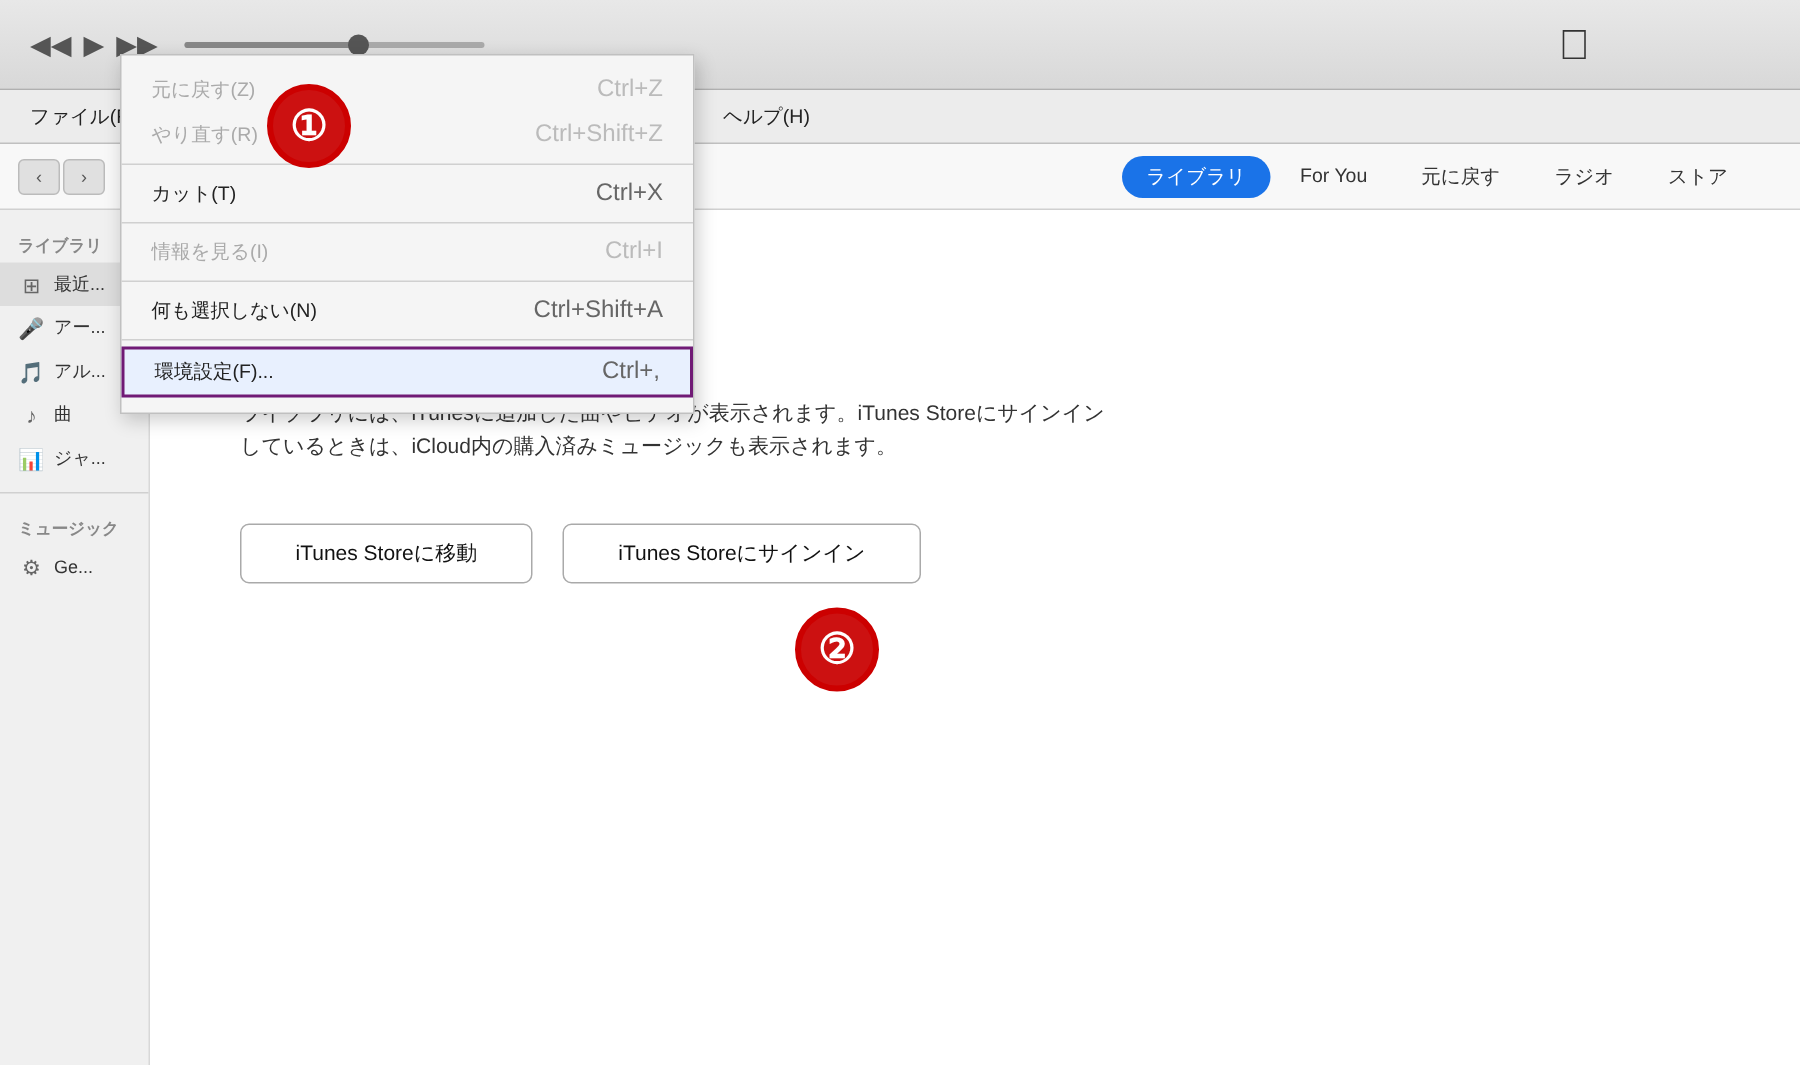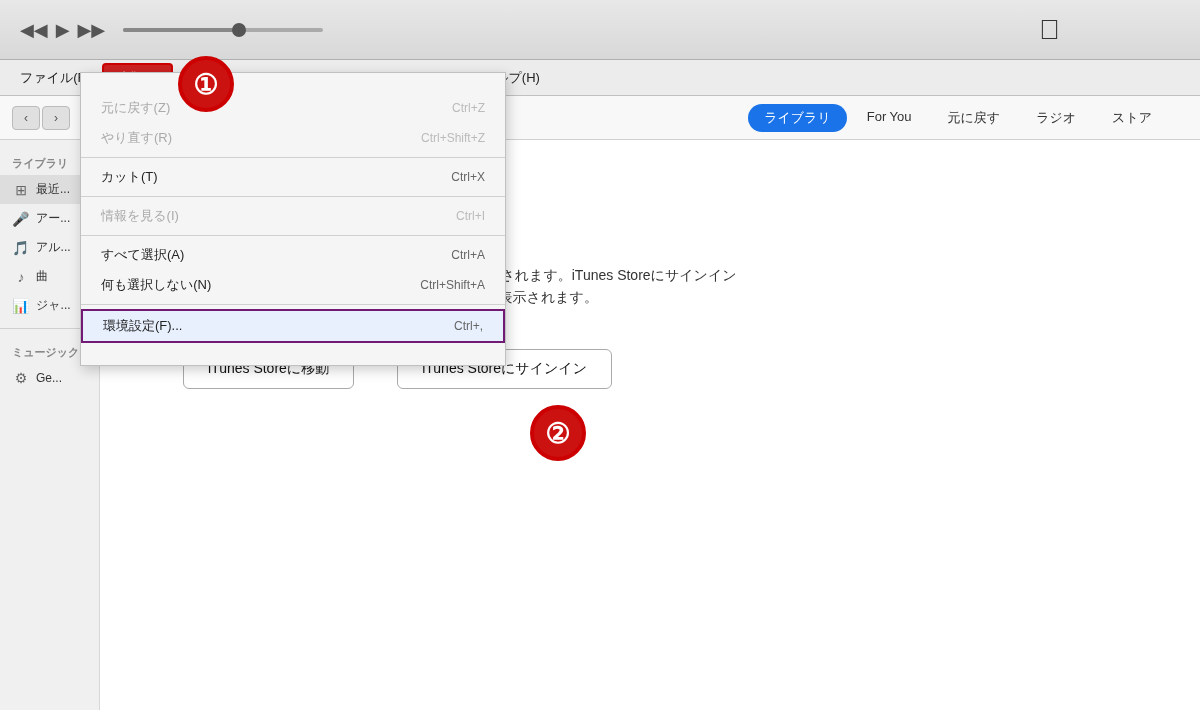--- a/index.html
+++ b/index.html
@@ -91,23 +91,22 @@
 
     
     .dropdown {
       position: absolute;
       top: 36px;
       left: 80px;
       background: #f5f5f5;
       border: 1px solid #c0c0c0;
       box-shadow: 2px 4px 12px rgba(0,0,0,0.2);
       z-index: 200;
-      width: 426px;
-      padding: 20px 0;
-      margin-top: 36px;
+      width: 383px;
+      padding: 8px 0;
     }
     .dropdown-item {
       display: flex;
       justify-content: space-between;
       align-items: center;
       padding: 6px 20px;
       font-size: 13px;
       color: #222;
       cursor: pointer;
     }
@@ -115,21 +114,21 @@
       color: #aaa;
       cursor: default;
     }
     .dropdown-item.highlighted {
       background: #e8f0fe;
       border: 2px solid #701a75;
       margin: 2px 0;
     }
     .dropdown-shortcut {
       color: #666;
-      font-size: 12px;
+      font-size: 16px;
     }
     .dropdown-item.disabled .dropdown-shortcut {
       color: #bbb;
     }
     .dropdown-separator {
       height: 1px;
       background: #d0d0d0;
       margin: 4px 0;
     }
 
@@ -241,28 +240,27 @@
       color: #333;
       line-height: 1.6;
       max-width: 580px;
       margin-bottom: 40px;
     }
     .content-buttons {
       display: flex;
       gap: 20px;
     }
     .content-btn {
-      padding: 10px 24px;
+      padding: 10px 36px;
       font-size: 14px;
       border: 1px solid #aaa;
       background: white;
       border-radius: 6px;
       cursor: pointer;
       color: #111;
-      margin-left: 23px;
     }
 
     
     .step-circle {
       position: absolute;
       width: 56px;
       height: 56px;
       border-radius: 50%;
       background: #cc1111;
       border: 4px solid #cc0000;
@@ -323,24 +321,20 @@
     <span>カット(T)</span>
     <span class="dropdown-shortcut">Ctrl+X</span>
   </div>
   <div class="dropdown-separator"></div>
   <div class="dropdown-item disabled">
     <span>情報を見る(I)</span>
     <span class="dropdown-shortcut">Ctrl+I</span>
   </div>
   <div class="dropdown-separator"></div>
   <div class="dropdown-item">
-    <span>すべて選択(A)</span>
-    <span class="dropdown-shortcut">Ctrl+A</span>
-  </div>
-  <div class="dropdown-item">
     <span>何も選択しない(N)</span>
     <span class="dropdown-shortcut">Ctrl+Shift+A</span>
   </div>
   <div class="dropdown-separator"></div>
   <div class="dropdown-item highlighted">
     <span>環境設定(F)...</span>
     <span class="dropdown-shortcut">Ctrl+,</span>
   </div>
 </div>
 

